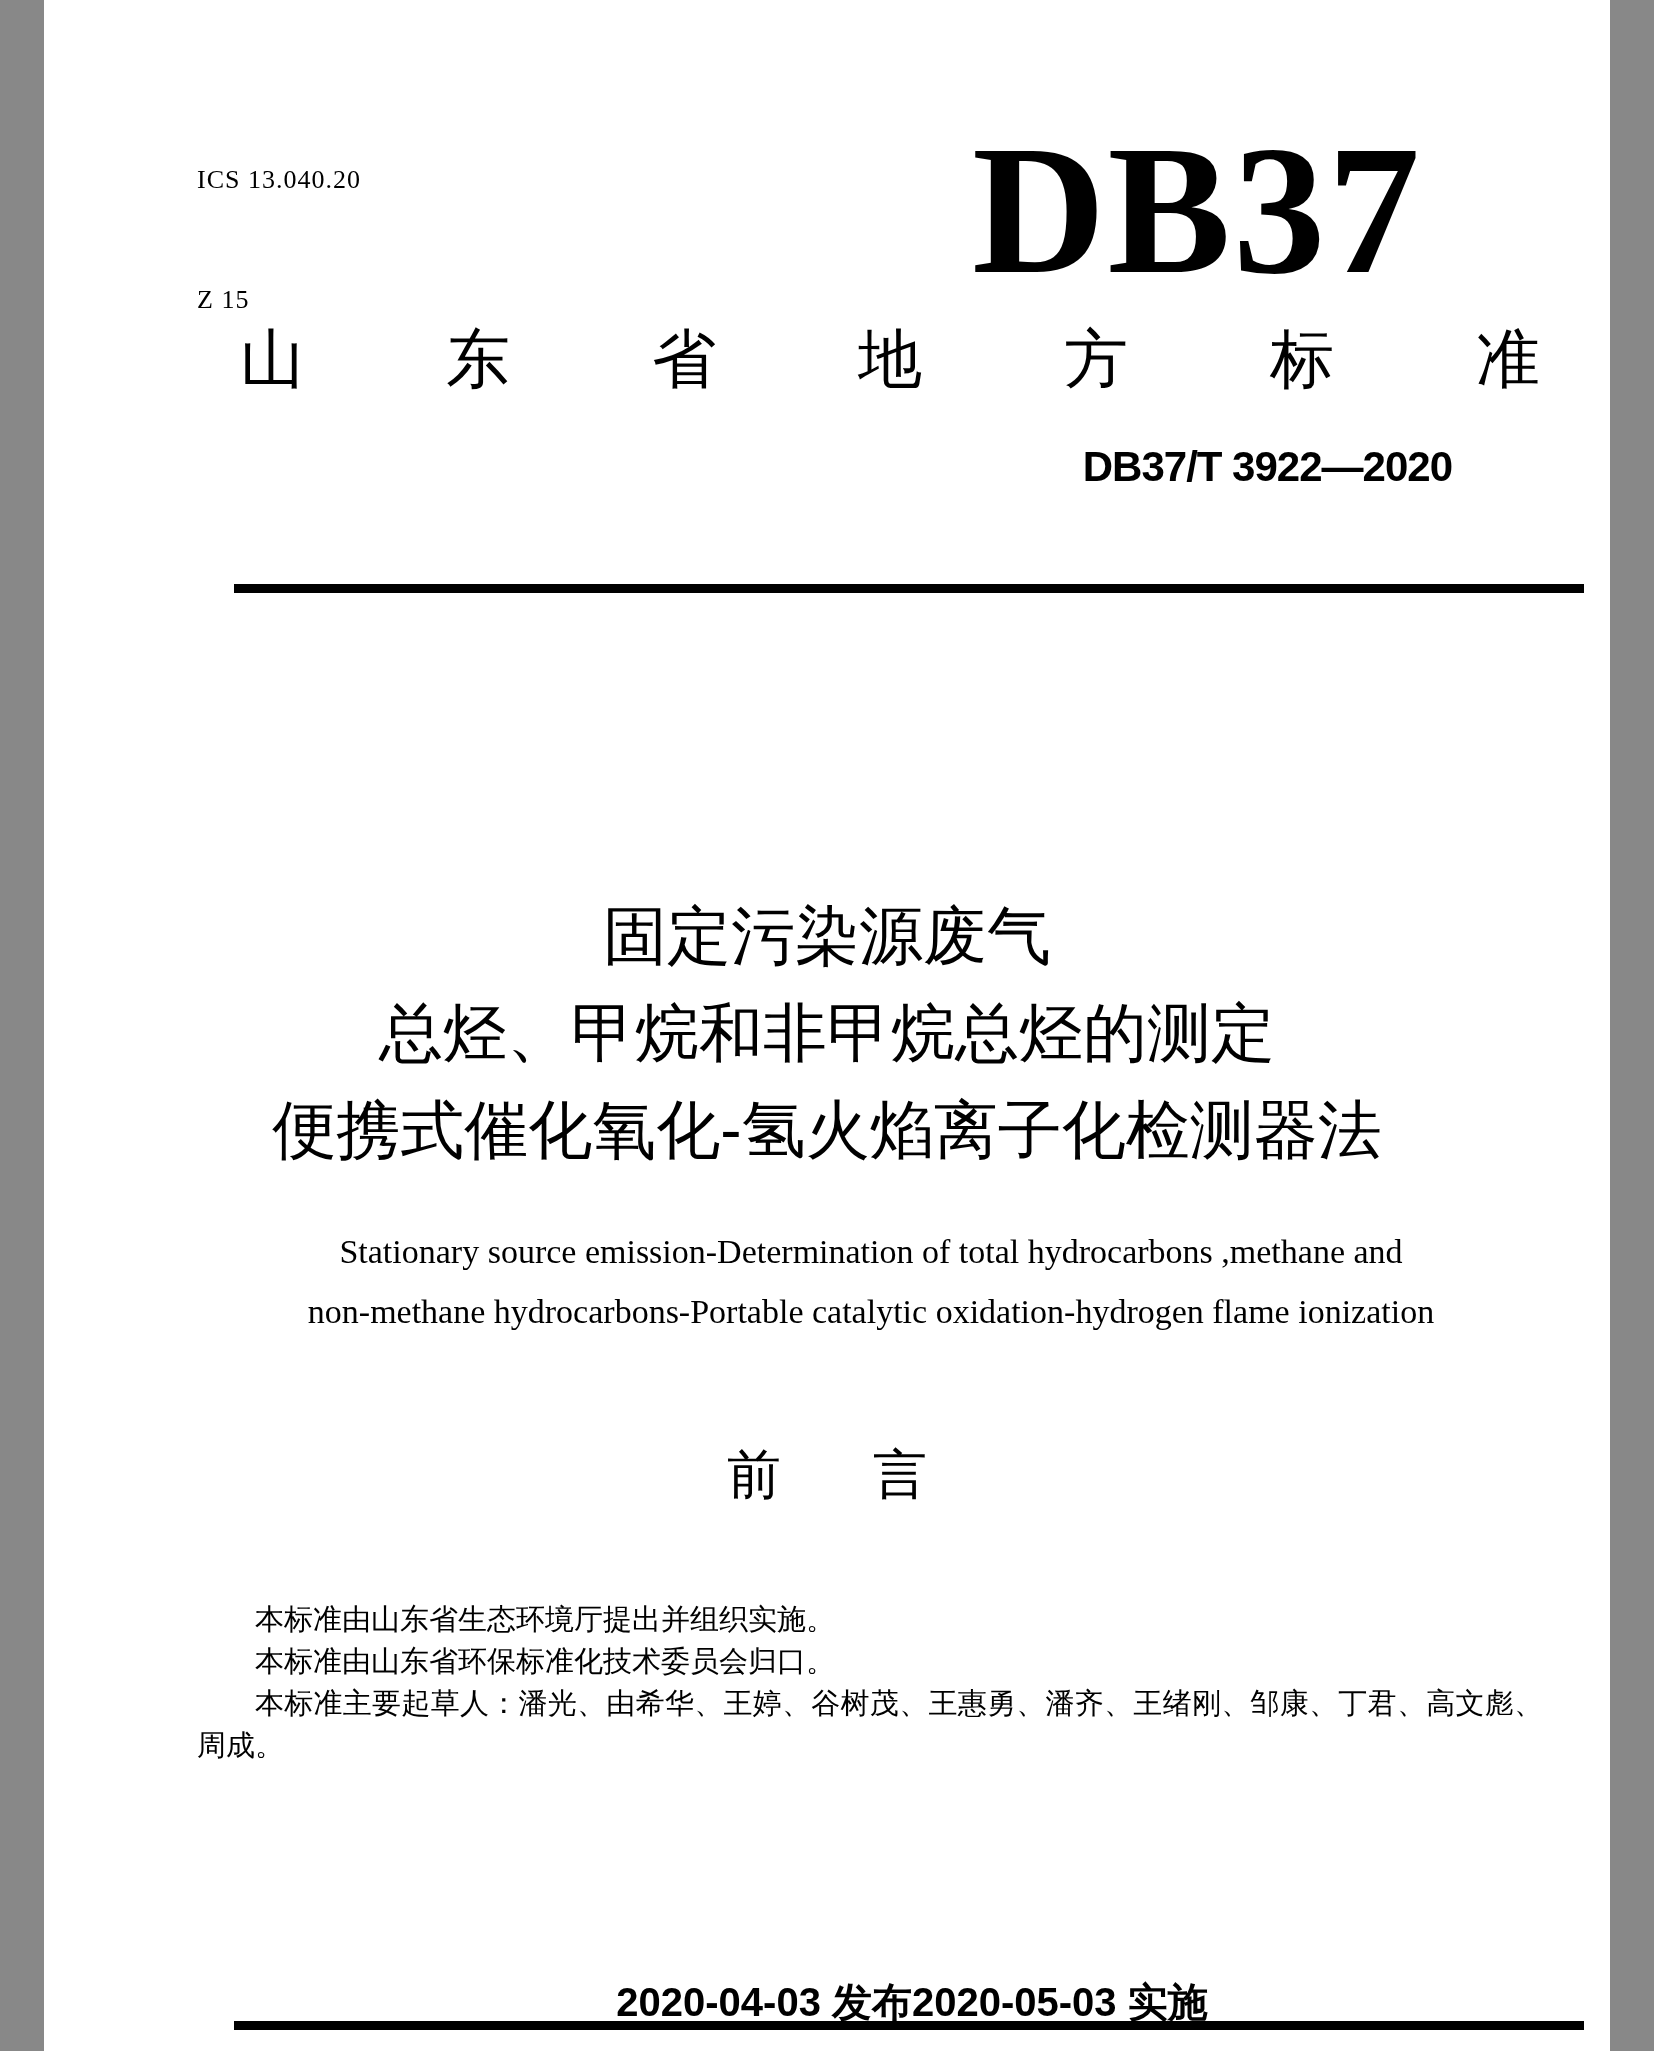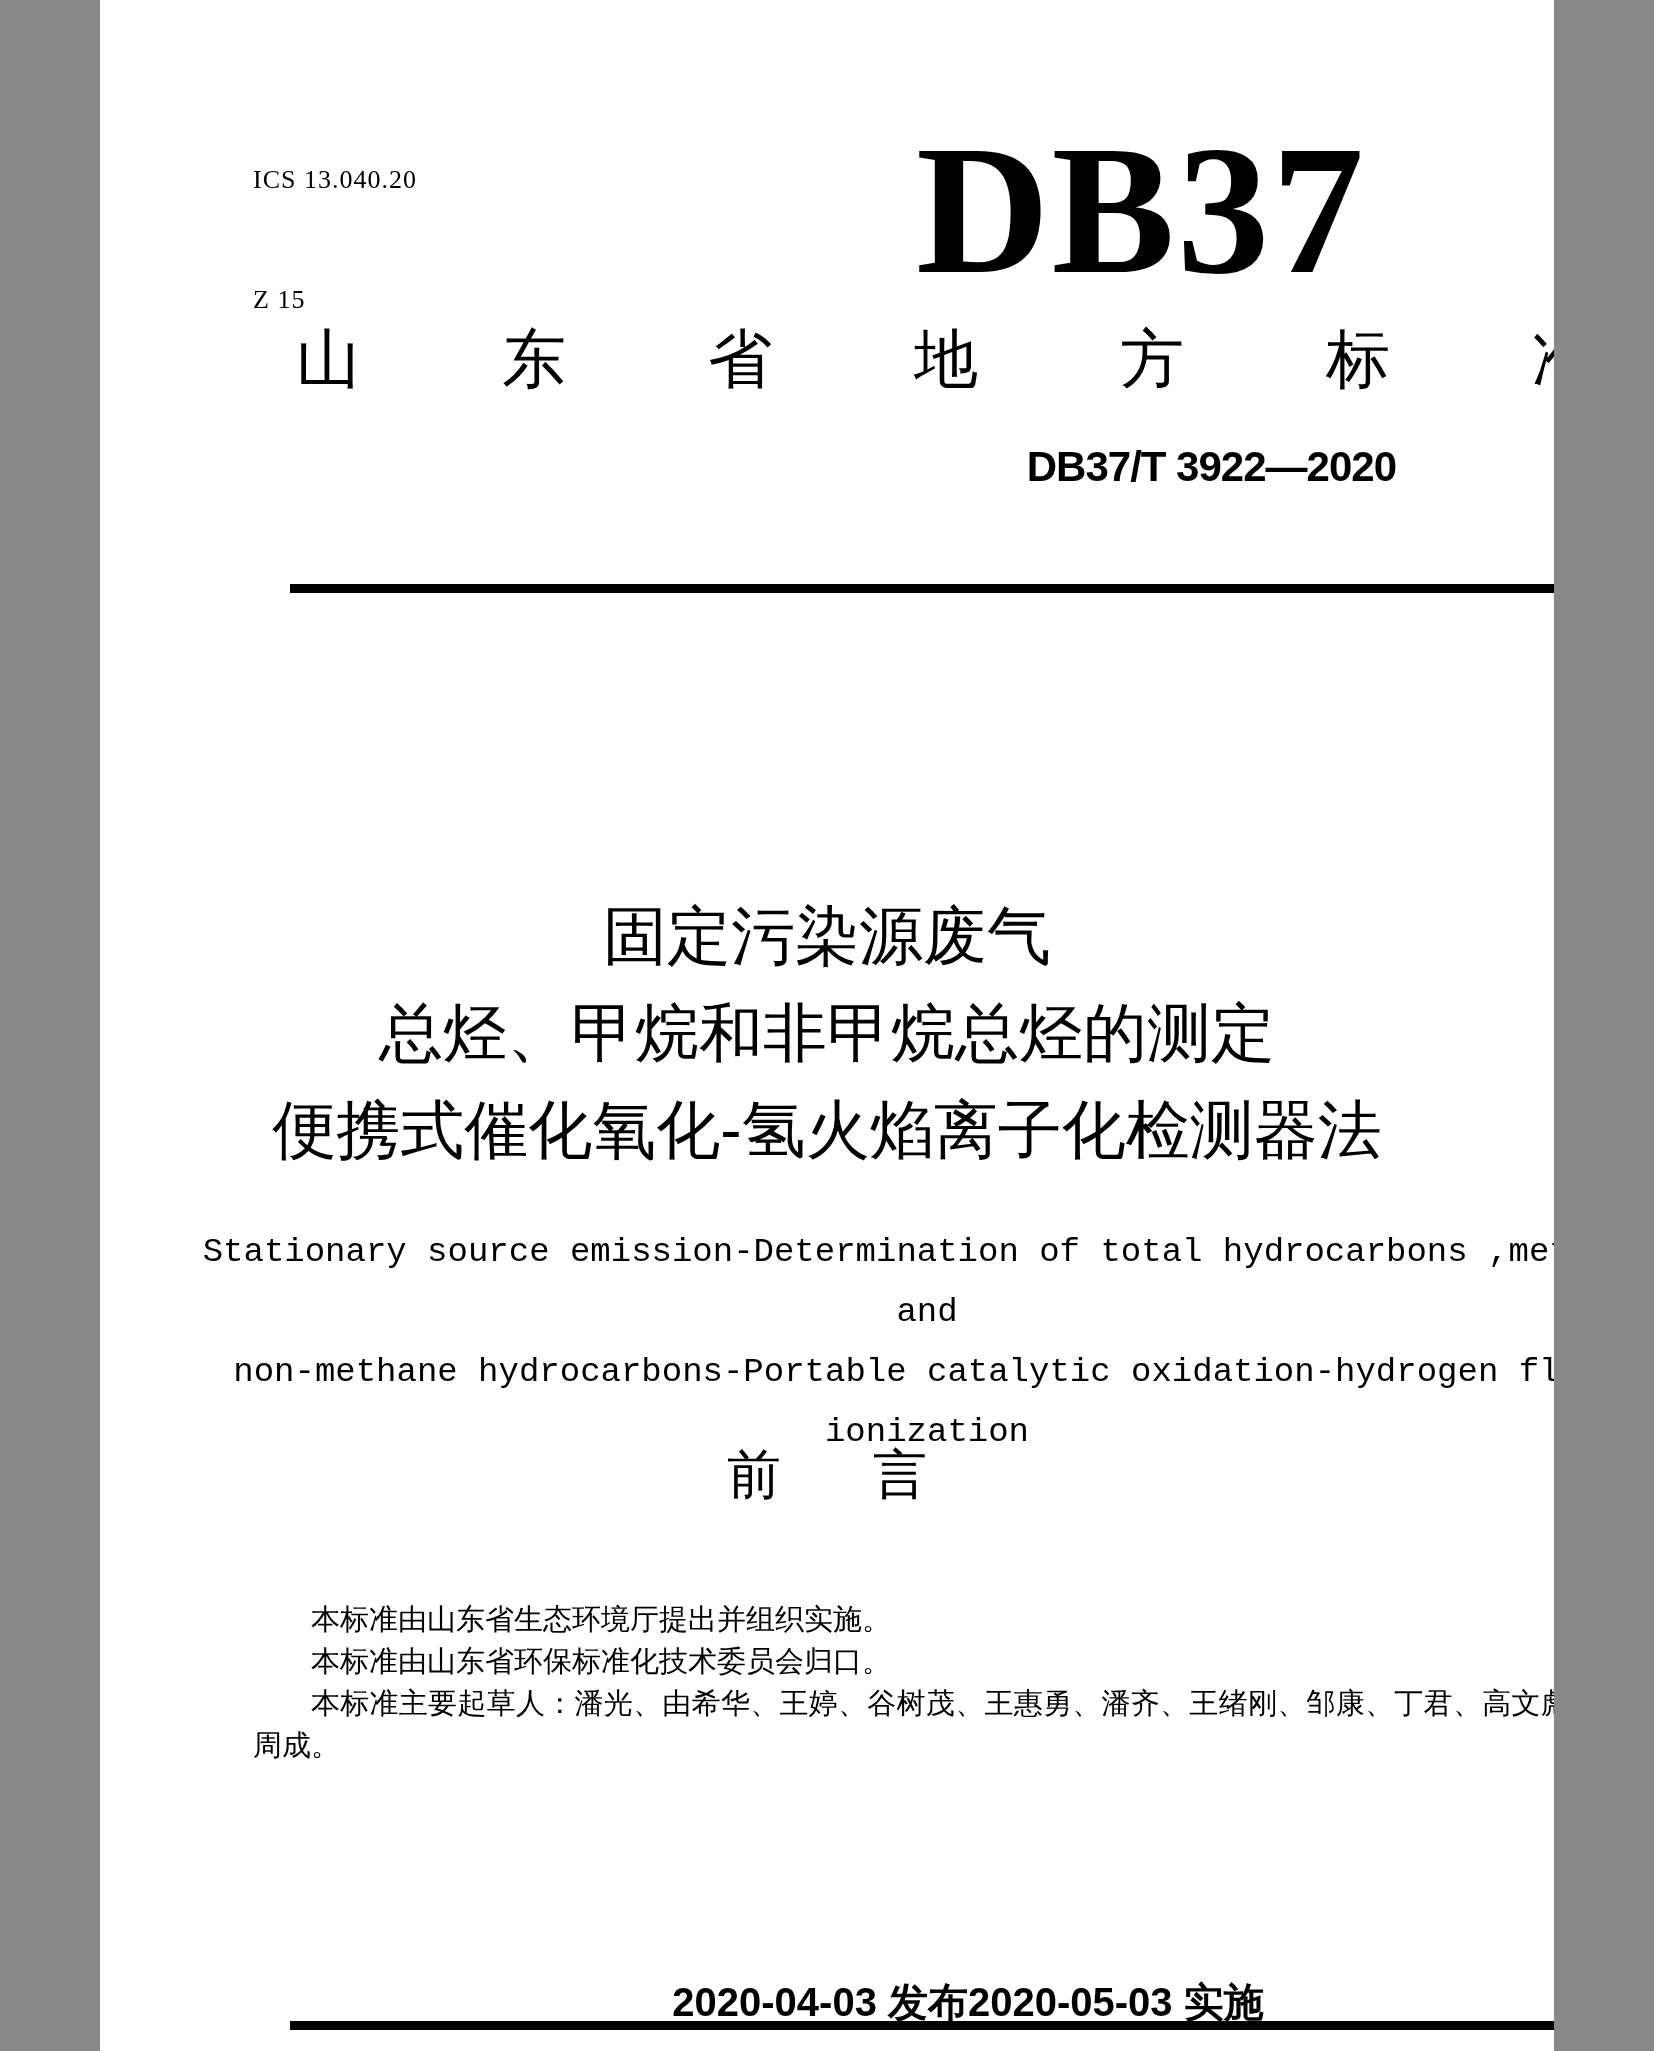--- a/index.html
+++ b/index.html
@@ -1,18 +1,18 @@
 <!DOCTYPE html>
 <html><head>
 <meta charset="utf-8">
 <style>
   html, body { margin: 0; padding: 0; background: #888; }
   .page {
     position: relative;
-    width: 1454px;
+    width: 1566px;
     height: 2051px;
     margin: 0 auto;
     background: #ffffff;
     color: #000;
     font-family: "Liberation Sans", "DejaVu Sans", sans-serif;
     overflow: hidden;
   }
   .abs { position: absolute; }
 
   .ics-block {
@@ -50,21 +50,21 @@
   .zh-title {
     top: 888px; left: 0; width: 100%;
     text-align: center;
     font-size: 64px; line-height: 97px;
     font-weight: 400;
   }
 
   .en-title {
     top: 1222px; left: 80px; width: 1494px;
     text-align: center;
-    font-family: Liberation Mono, monospace;
+    font-family: Liberation Serif, serif;
     font-size: 34px; line-height: 60px;
   }
 
   .foreword-heading {
     top: 1444px; left: 0; width: 100%;
     display: flex; justify-content: center; gap: 92px;
     font-size: 54px; line-height: 60px; font-weight: 400;
   }
 
   .foreword-body {

